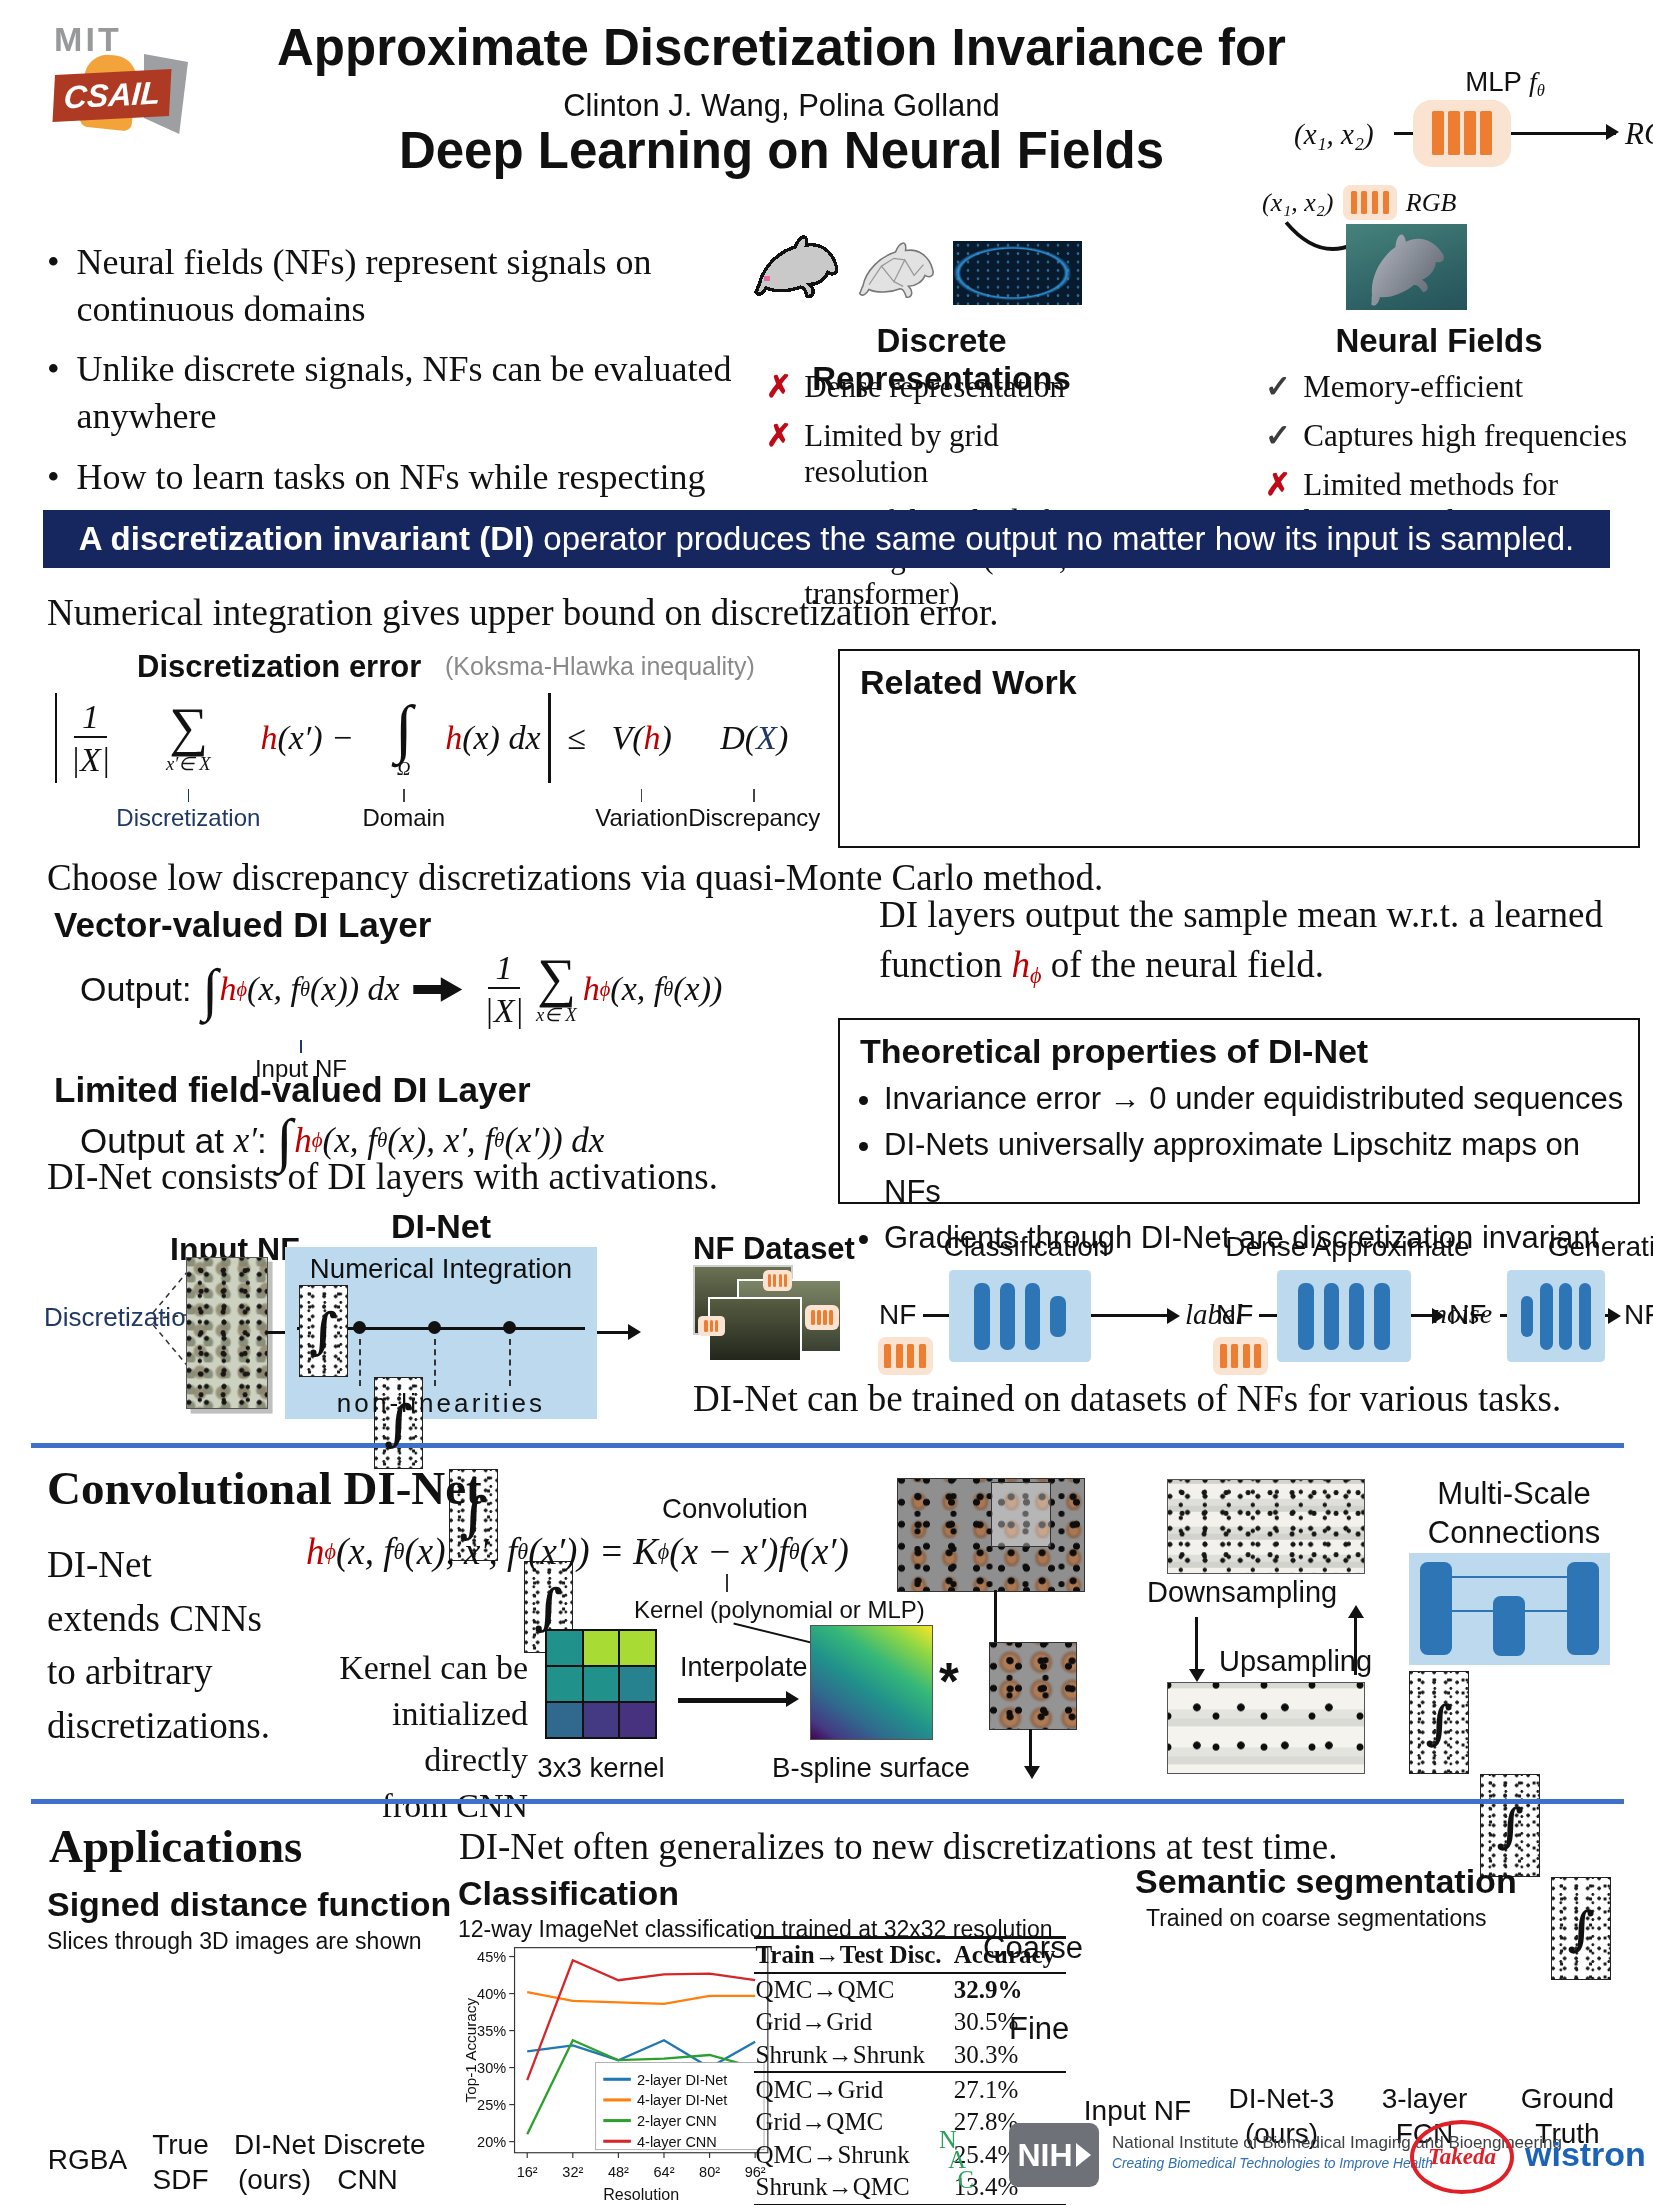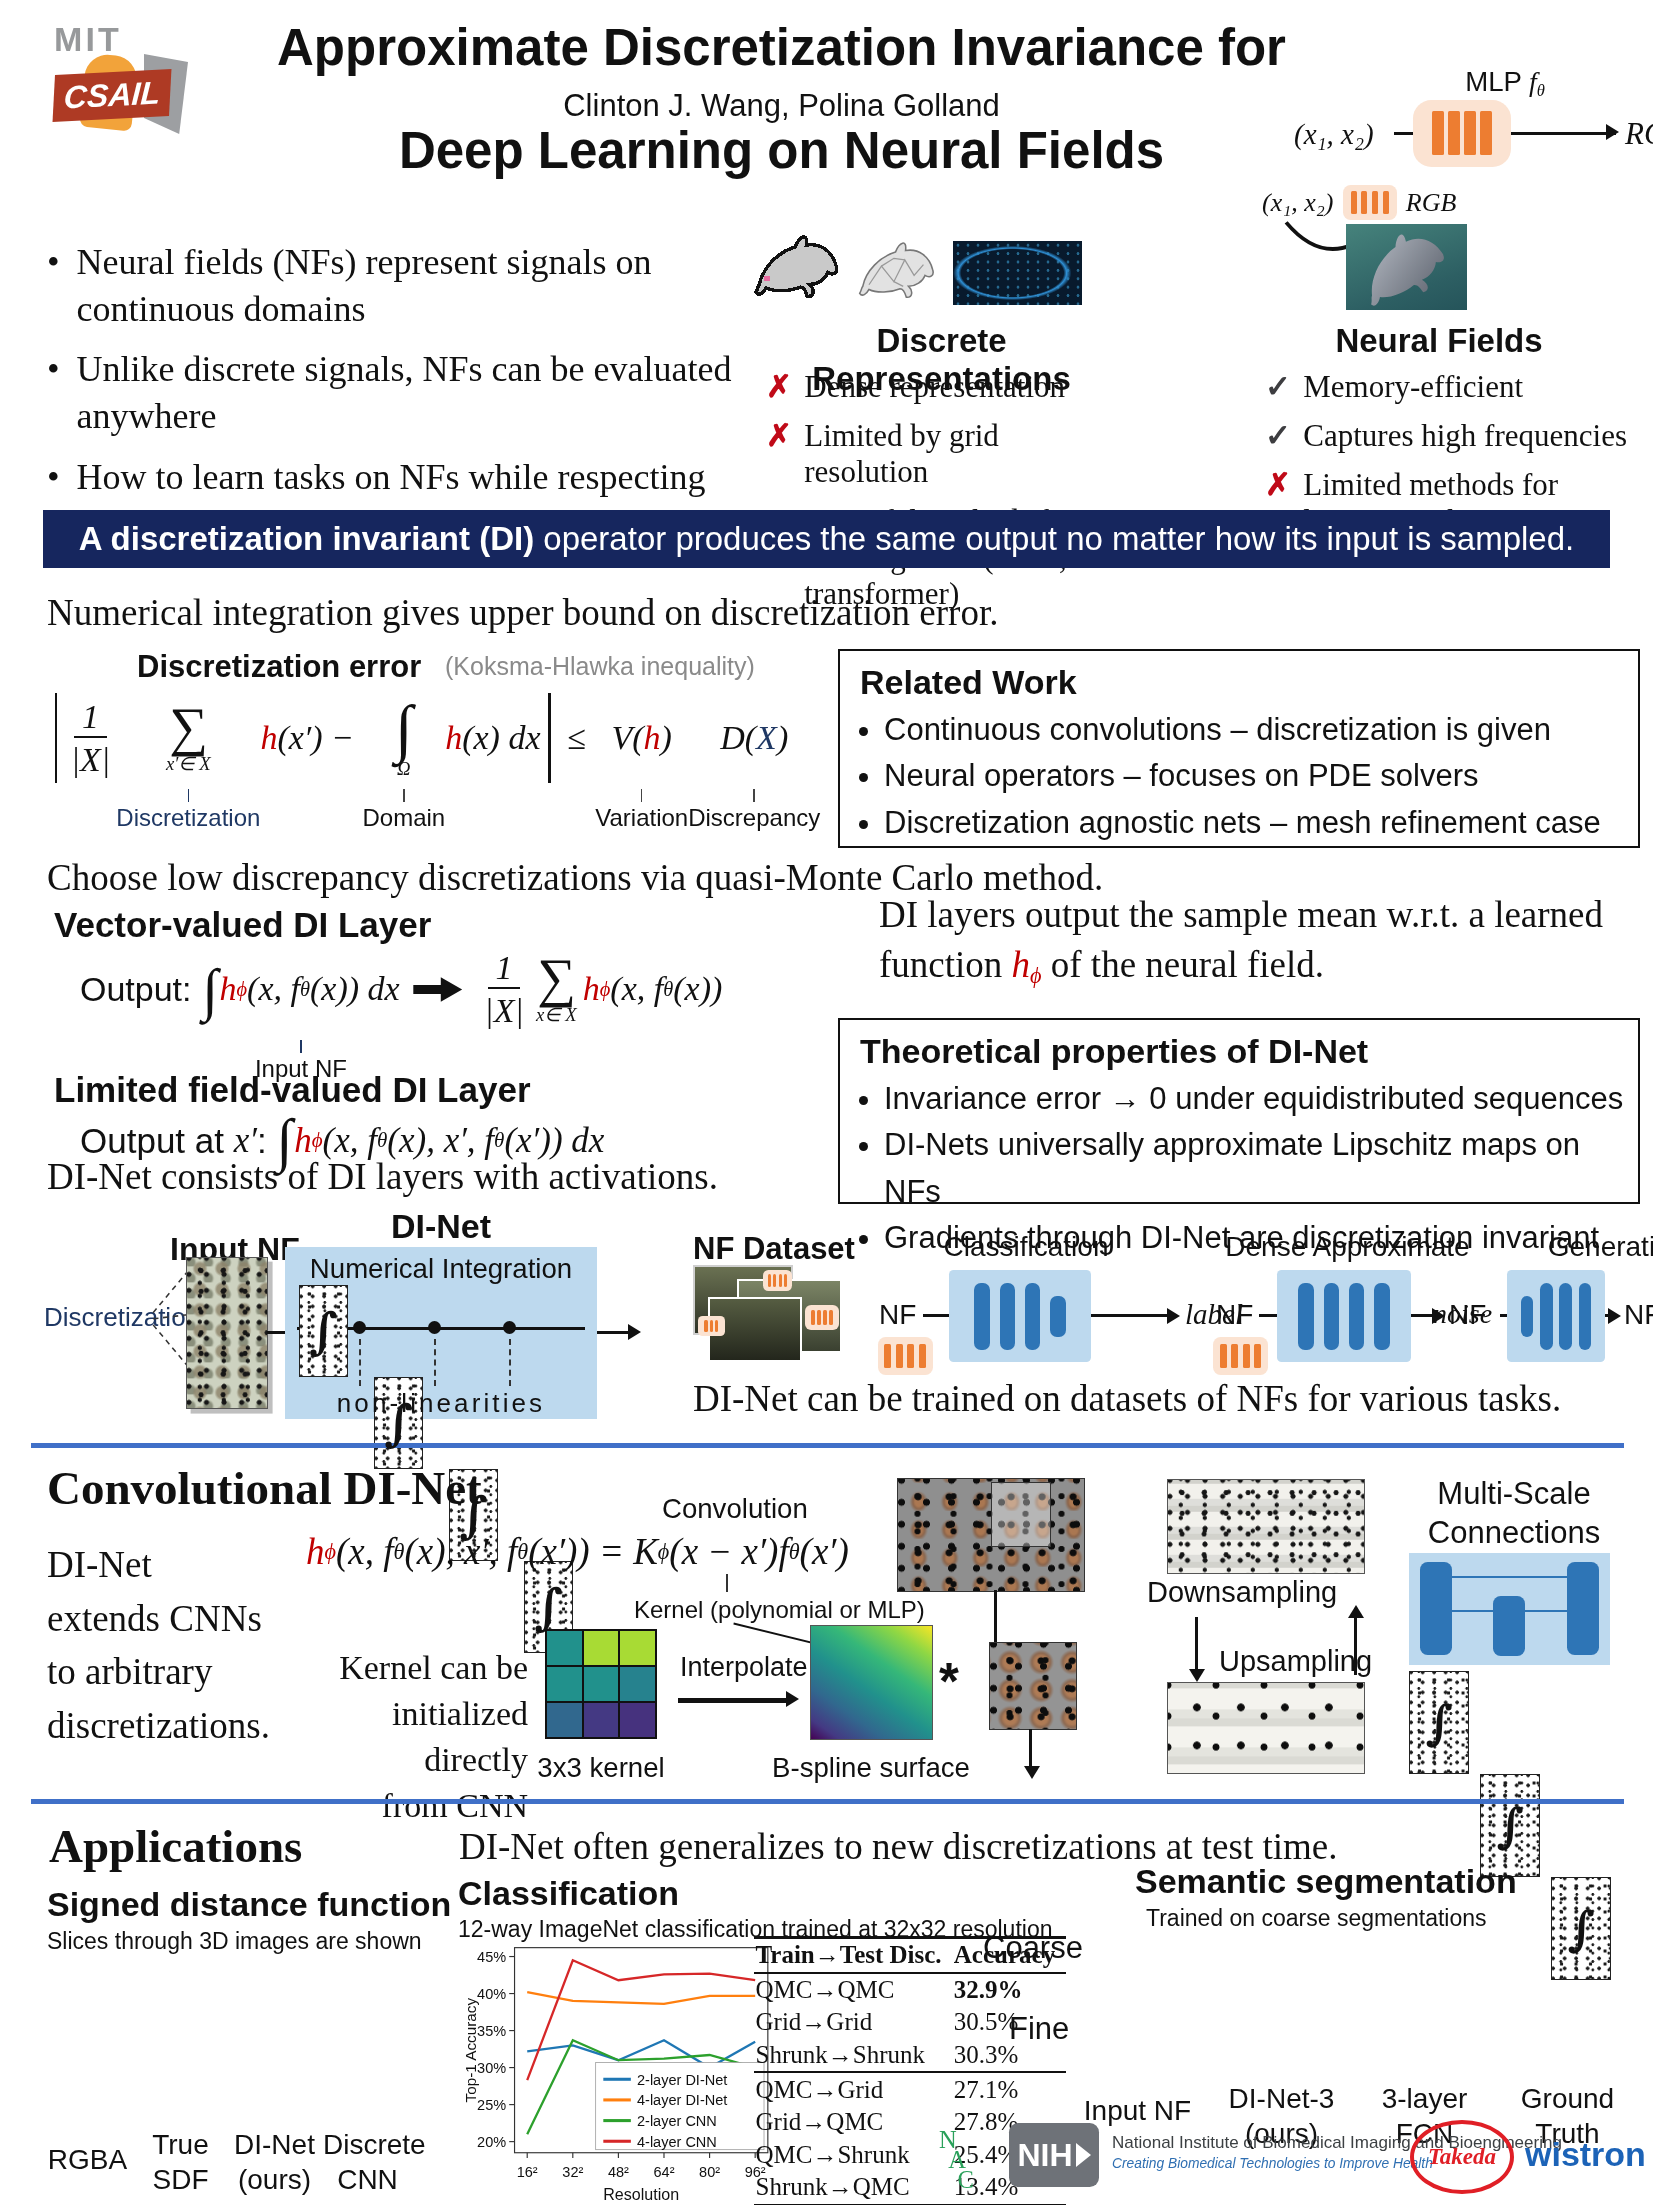--- a/index.html
+++ b/index.html
@@ -243,25 +243,20 @@
     <span class="chunk">
       <span class="mrow"><span class="it">D(</span><span class="it navy">X</span><span class="it">)</span></span>
       <span class="tick"></span>
       <span class="chunklbl">Discrepancy</span>
     </span>
   </div>
 </div>
 
 <div class="abs kbox" style="left:838px;top:649px;width:798px;height:195px;">
   <div class="ttl">Related Work</div>
-  <ul>
-    <li>Continuous convolutions – discretization is given</li>
-    <li>Neural operators – focuses on PDE solvers</li>
-    <li>Discretization agnostic nets – mesh refinement case</li>
-  </ul>
 </div>
 
 <div class="abs" style="left:47px;top:856px;font-size:37px;">Choose low discrepancy discretizations via quasi-Monte Carlo method.</div>
 
 <div class="abs sans b" style="left:54px;top:905px;font-size:35px;">Vector-valued DI Layer</div>
 <div class="abs" style="left:80px;top:940px;display:flex;align-items:flex-start;font-size:34px;">
   <span class="chunk">
       <span class="mrow sanslbl" style="margin-right:10.7px;">Output:</span>
     </span>
   <span class="chunk">

